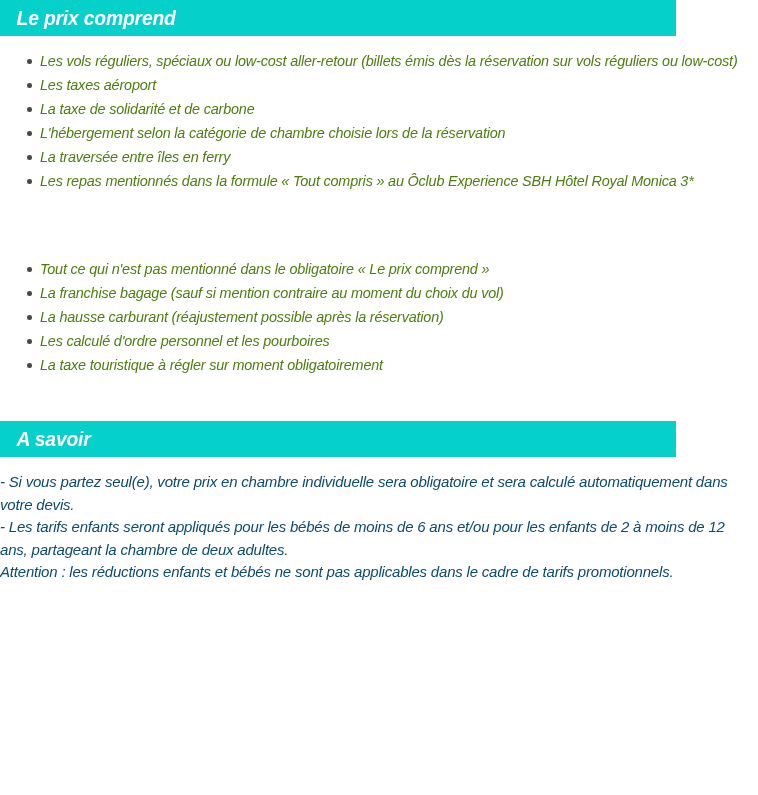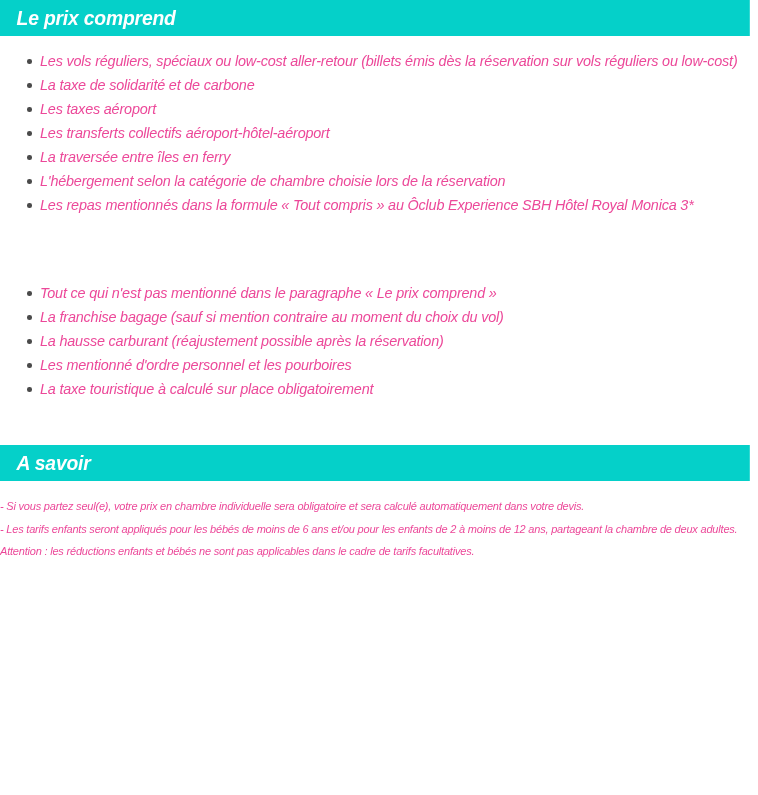--- a/index.html
+++ b/index.html
@@ -35,63 +35,63 @@
     box-sizing: border-box;
     white-space: nowrap;
     overflow: hidden;
     font-stretch: condensed;
     transform: scaleX(0.92);
     transform-origin: left center;
     width: 108.7%;
   }
 
   .section-bar-wrap {
-    width: 750px;
+    width: 676px;
     overflow: hidden;
   }
 
   
   .list-block {
     padding: 0;
     margin: 0;
   }
   ul.bullets {
     list-style: none;
     margin: 0;
     padding: 0;
   }
   ul.bullets li {
     position: relative;
     font-style: italic;
     font-size: 14.4px;
     line-height: 24px;
-    color: #ec4899;
+    color: #4d7c0f;
     padding: 0 12px 0 40px;
     margin: 0;
     letter-spacing: -0.18px;
   }
   ul.bullets li::before {
     content: "";
     position: absolute;
     left: 27px;
     top: 10px;
     width: 4.5px;
     height: 4.5px;
     border-radius: 50%;
     background: #4a4a4a;
   }
 
   .para-block {
     padding: 0 10px 0 0;
   }
   .para-block p {
     font-style: italic;
-    font-size: 11px;
+    font-size: 15px;
     line-height: 22.5px;
-    color: #ec4899;
+    color: #0c4a6e;
     margin: 0;
     letter-spacing: -0.2px;
   }
 
   
   .sp-1 { height: 13px; }
   .sp-2 { height: 50px; }
   .sp-3 { height: 14px; }
   .sp-4 { height: 44px; }
   .sp-5 { height: 14px; }
@@ -103,51 +103,50 @@
 
   <div class="section-bar-wrap">
     <div class="section-bar">Le prix comprend</div>
   </div>
 
   <div class="sp-1"></div>
 
   <div class="list-block">
     <ul class="bullets">
       <li>Les vols réguliers, spéciaux ou low-cost aller-retour (billets émis dès la réservation sur vols réguliers ou low-cost)</li>
+      <li>Les taxes aéroport</li>
       <li>La taxe de solidarité et de carbone</li>
-      <li>Les taxes aéroport</li>
-      <li>Les transferts collectifs aéroport-hôtel-aéroport</li>
+      <li>L'hébergement selon la catégorie de chambre choisie lors de la réservation</li>
       <li>La traversée entre îles en ferry</li>
-      <li>L'hébergement selon la catégorie de chambre choisie lors de la réservation</li>
       <li>Les repas mentionnés dans la formule « Tout compris » au Ôclub Experience SBH Hôtel Royal Monica 3*</li>
     </ul>
   </div>
 
   <div class="sp-2"></div>
 
 
   <div class="sp-3"></div>
 
   <div class="list-block">
     <ul class="bullets">
-      <li>Tout ce qui n'est pas mentionné dans le paragraphe « Le prix comprend »</li>
+      <li>Tout ce qui n'est pas mentionné dans le obligatoire « Le prix comprend »</li>
       <li>La franchise bagage (sauf si mention contraire au moment du choix du vol)</li>
       <li>La hausse carburant (réajustement possible après la réservation)</li>
-      <li>Les mentionné d'ordre personnel et les pourboires</li>
-      <li>La taxe touristique à calculé sur place obligatoirement</li>
+      <li>Les calculé d'ordre personnel et les pourboires</li>
+      <li>La taxe touristique à régler sur moment obligatoirement</li>
     </ul>
   </div>
 
   <div class="sp-4"></div>
 
   <div class="section-bar-wrap">
     <div class="section-bar">A savoir</div>
   </div>
 
   <div class="sp-5"></div>
 
   <div class="para-block">
     <p>- Si vous partez seul(e), votre prix en chambre individuelle sera obligatoire et sera calculé automatiquement dans votre devis.</p>
     <p>- Les tarifs enfants seront appliqués pour les bébés de moins de 6 ans et/ou pour les enfants de 2 à moins de 12 ans, partageant la chambre de deux adultes.</p>
-    <p>Attention : les réductions enfants et bébés ne sont pas applicables dans le cadre de tarifs facultatives.</p>
+    <p>Attention : les réductions enfants et bébés ne sont pas applicables dans le cadre de tarifs promotionnels.</p>
   </div>
 
 </div>
 
 </body></html>

